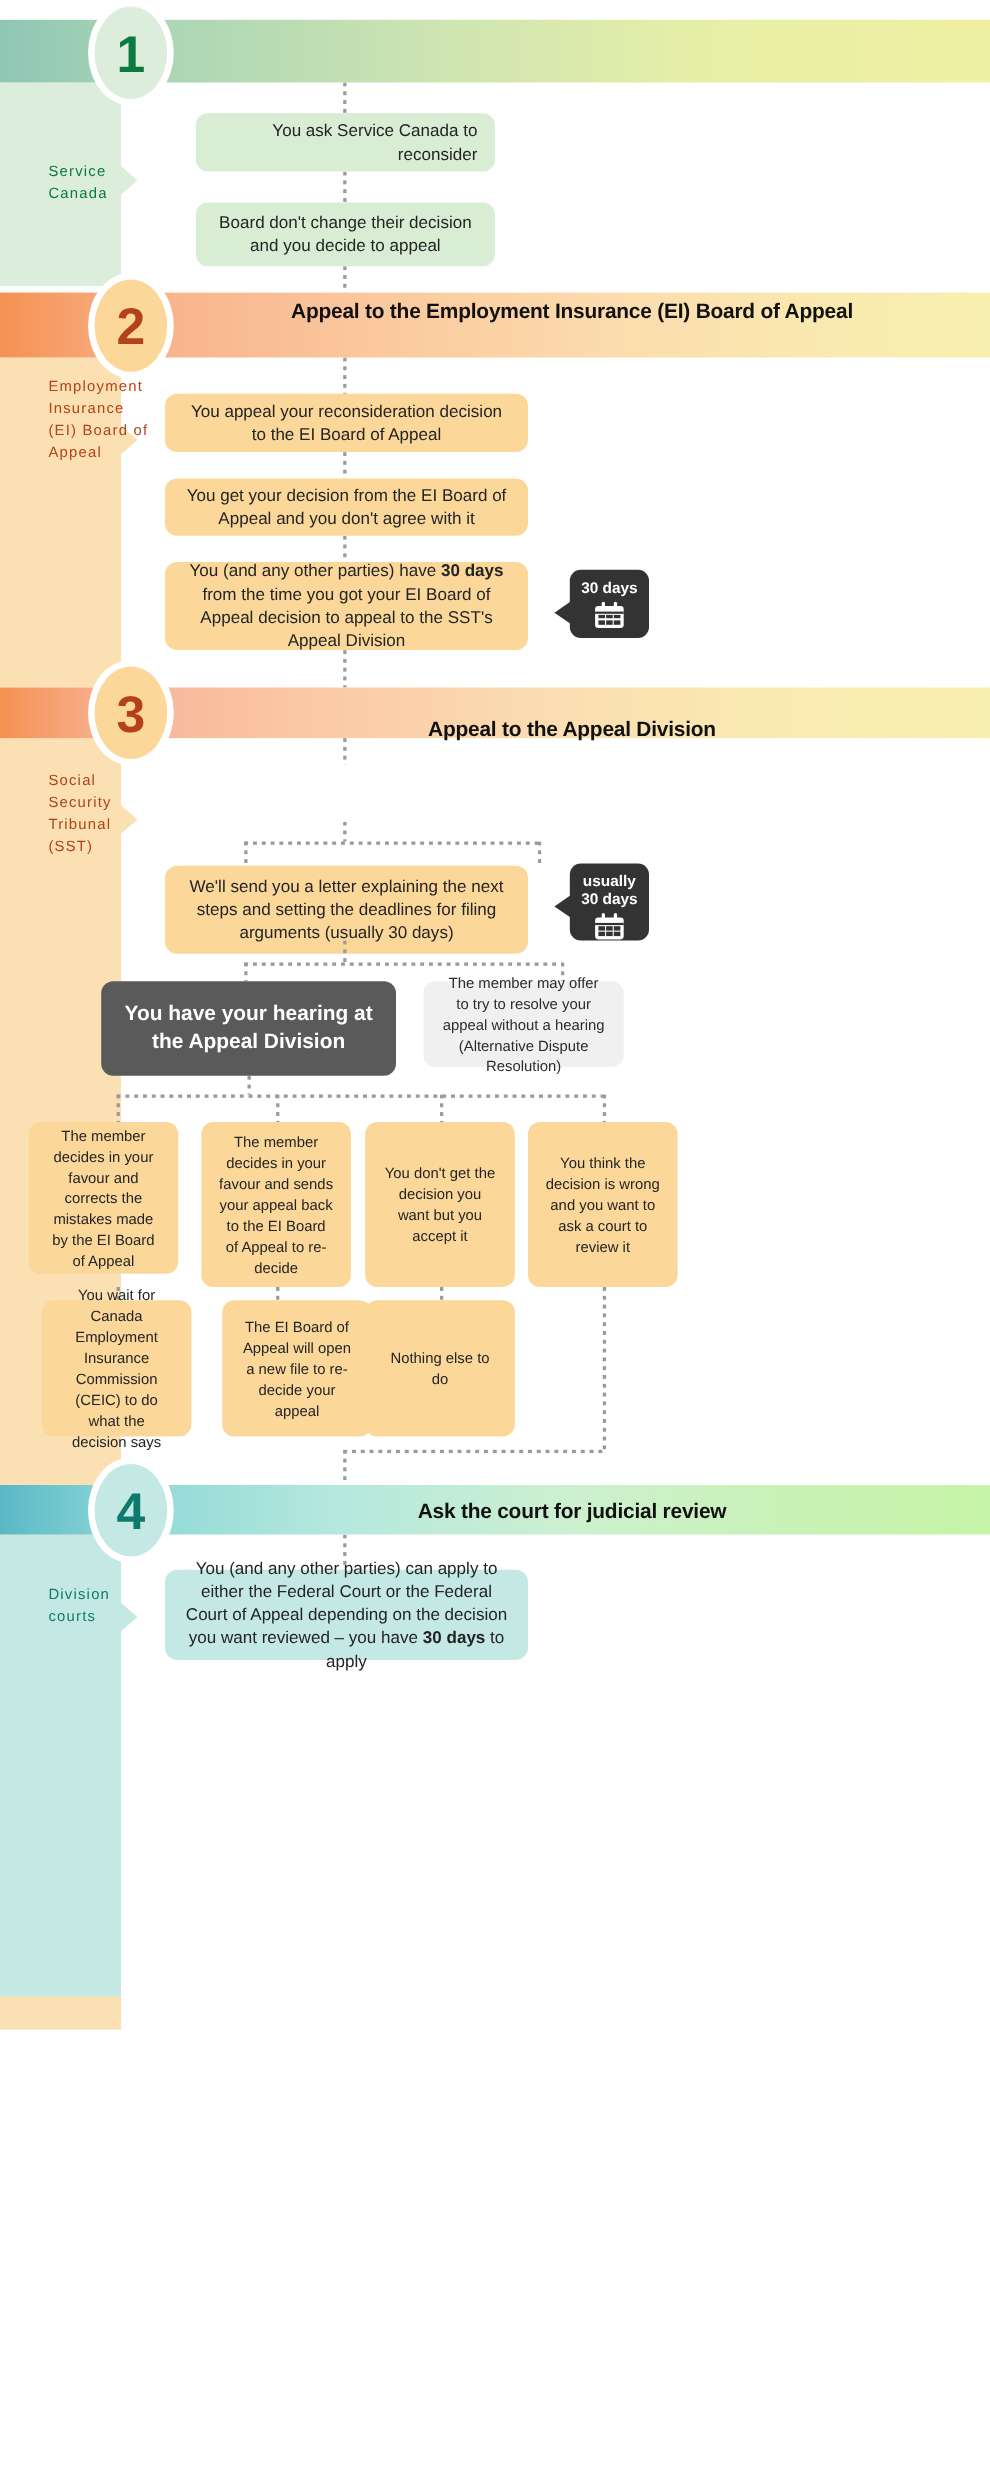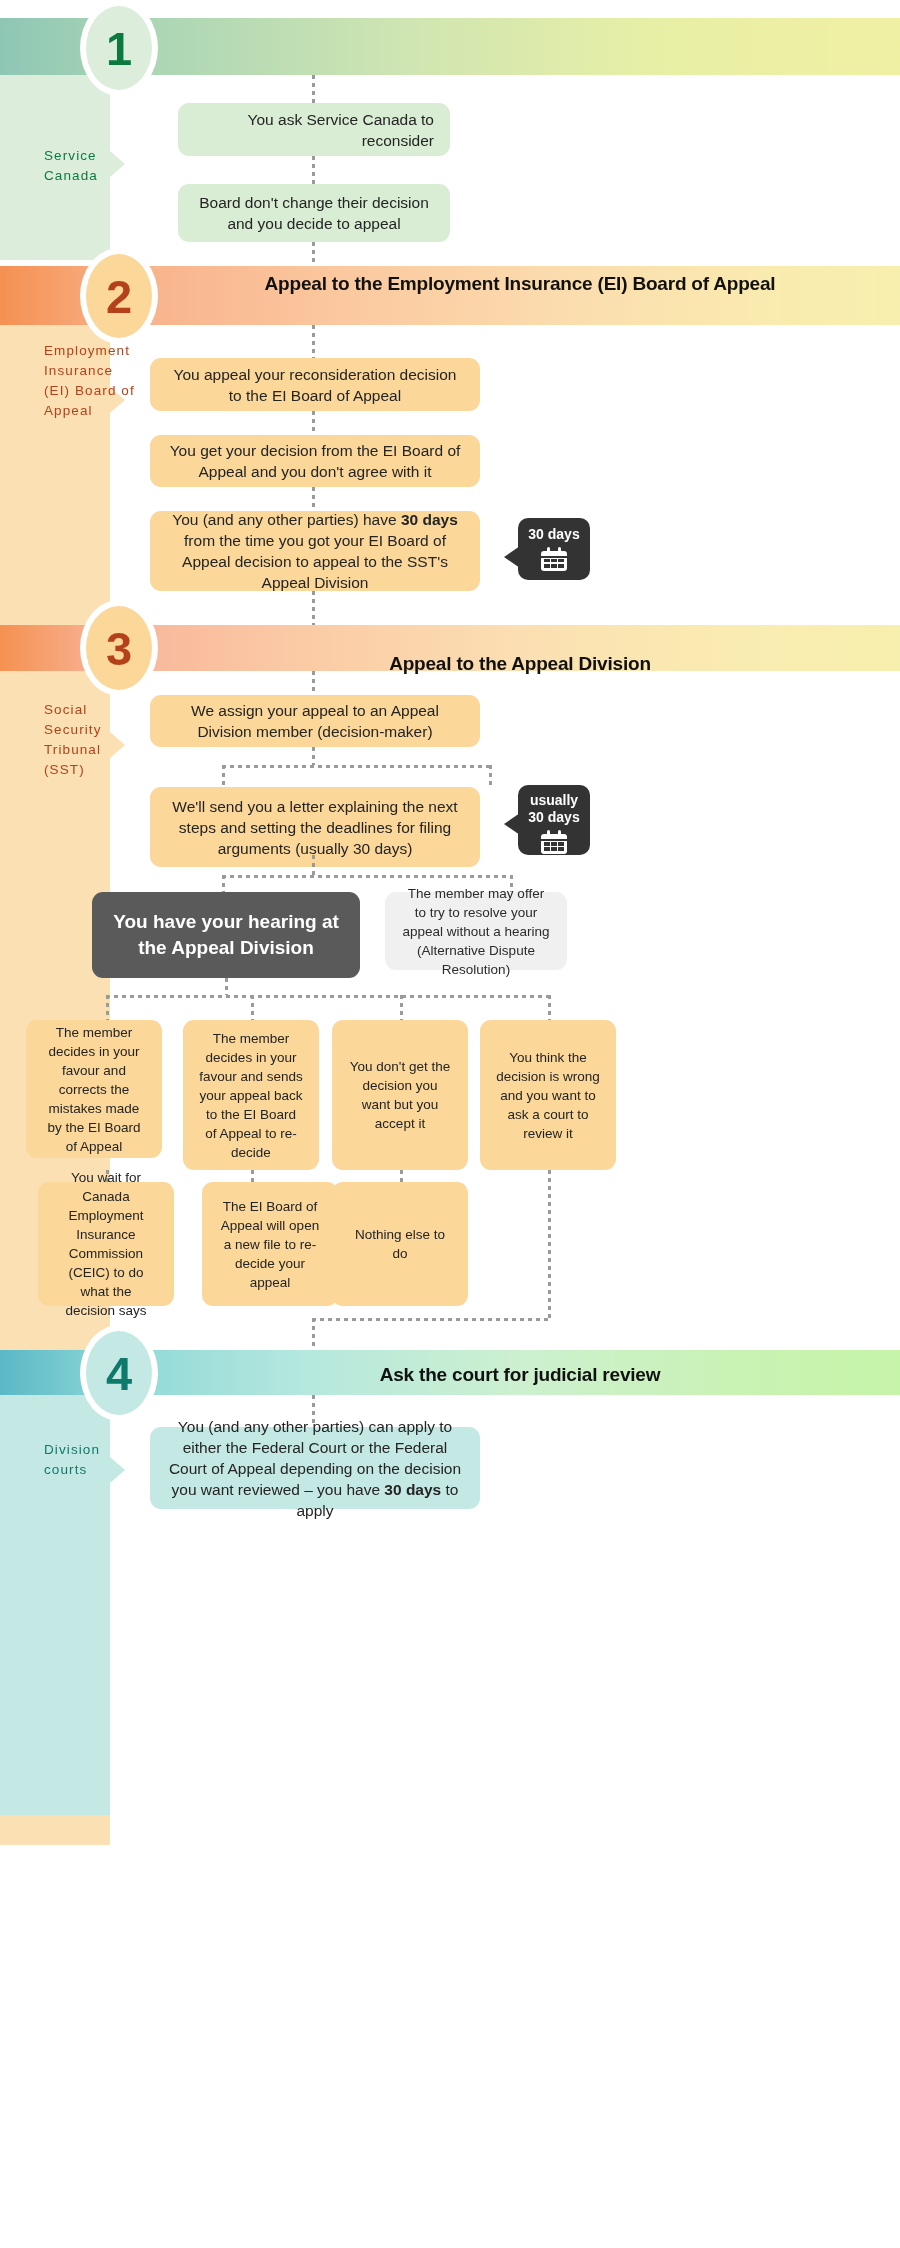--- a/index.html
+++ b/index.html
@@ -207,21 +207,20 @@
     <div class="rail-arrow" style="top:62px;"></div>
   </div>
 
   <div class="banner" style="top:625px;height:46px;background:linear-gradient(to right,#f59151 0%,#f8b499 12%,#fbcba6 34%,#fbdfb2 58%,#faecb1 82%,#f7efae 100%);">
   </div>
   <div class="num-circle" style="top:600px;left:80px;background:#fbd79a;color:#b4411a;">3</div>
   <div class="banner-title" style="top:624px;margin-top:27px;">Appeal to the Appeal Division</div>
   <div class="stage-label" style="top:700px;left:44px;width:100px;color:#b4411a;">Social Security Tribunal (SST)</div>
 
   <div class="vdot" style="left:312px;top:671px;height:24px;"></div>
-  <div class="box orange" style="left:150px;top:695px;width:330px;height:52px;">We assign your appeal to an Appeal Division member (decision-maker)</div>
 
   <div class="vdot" style="left:312px;top:747px;height:18px;"></div>
   <div class="hdot" style="left:222px;top:765px;width:270px;"></div>
   <div class="vdot" style="left:222px;top:765px;height:22px;"></div>
   <div class="vdot" style="left:489px;top:765px;height:22px;"></div>
 
   <div class="box orange" style="left:150px;top:787px;width:330px;height:80px;">We'll send you a letter explaining the next steps and setting the deadlines for filing arguments (usually 30 days)</div>
 
   <div class="callout" style="left:518px;top:785px;width:72px;height:70px;">
     <div class="tail"></div>

